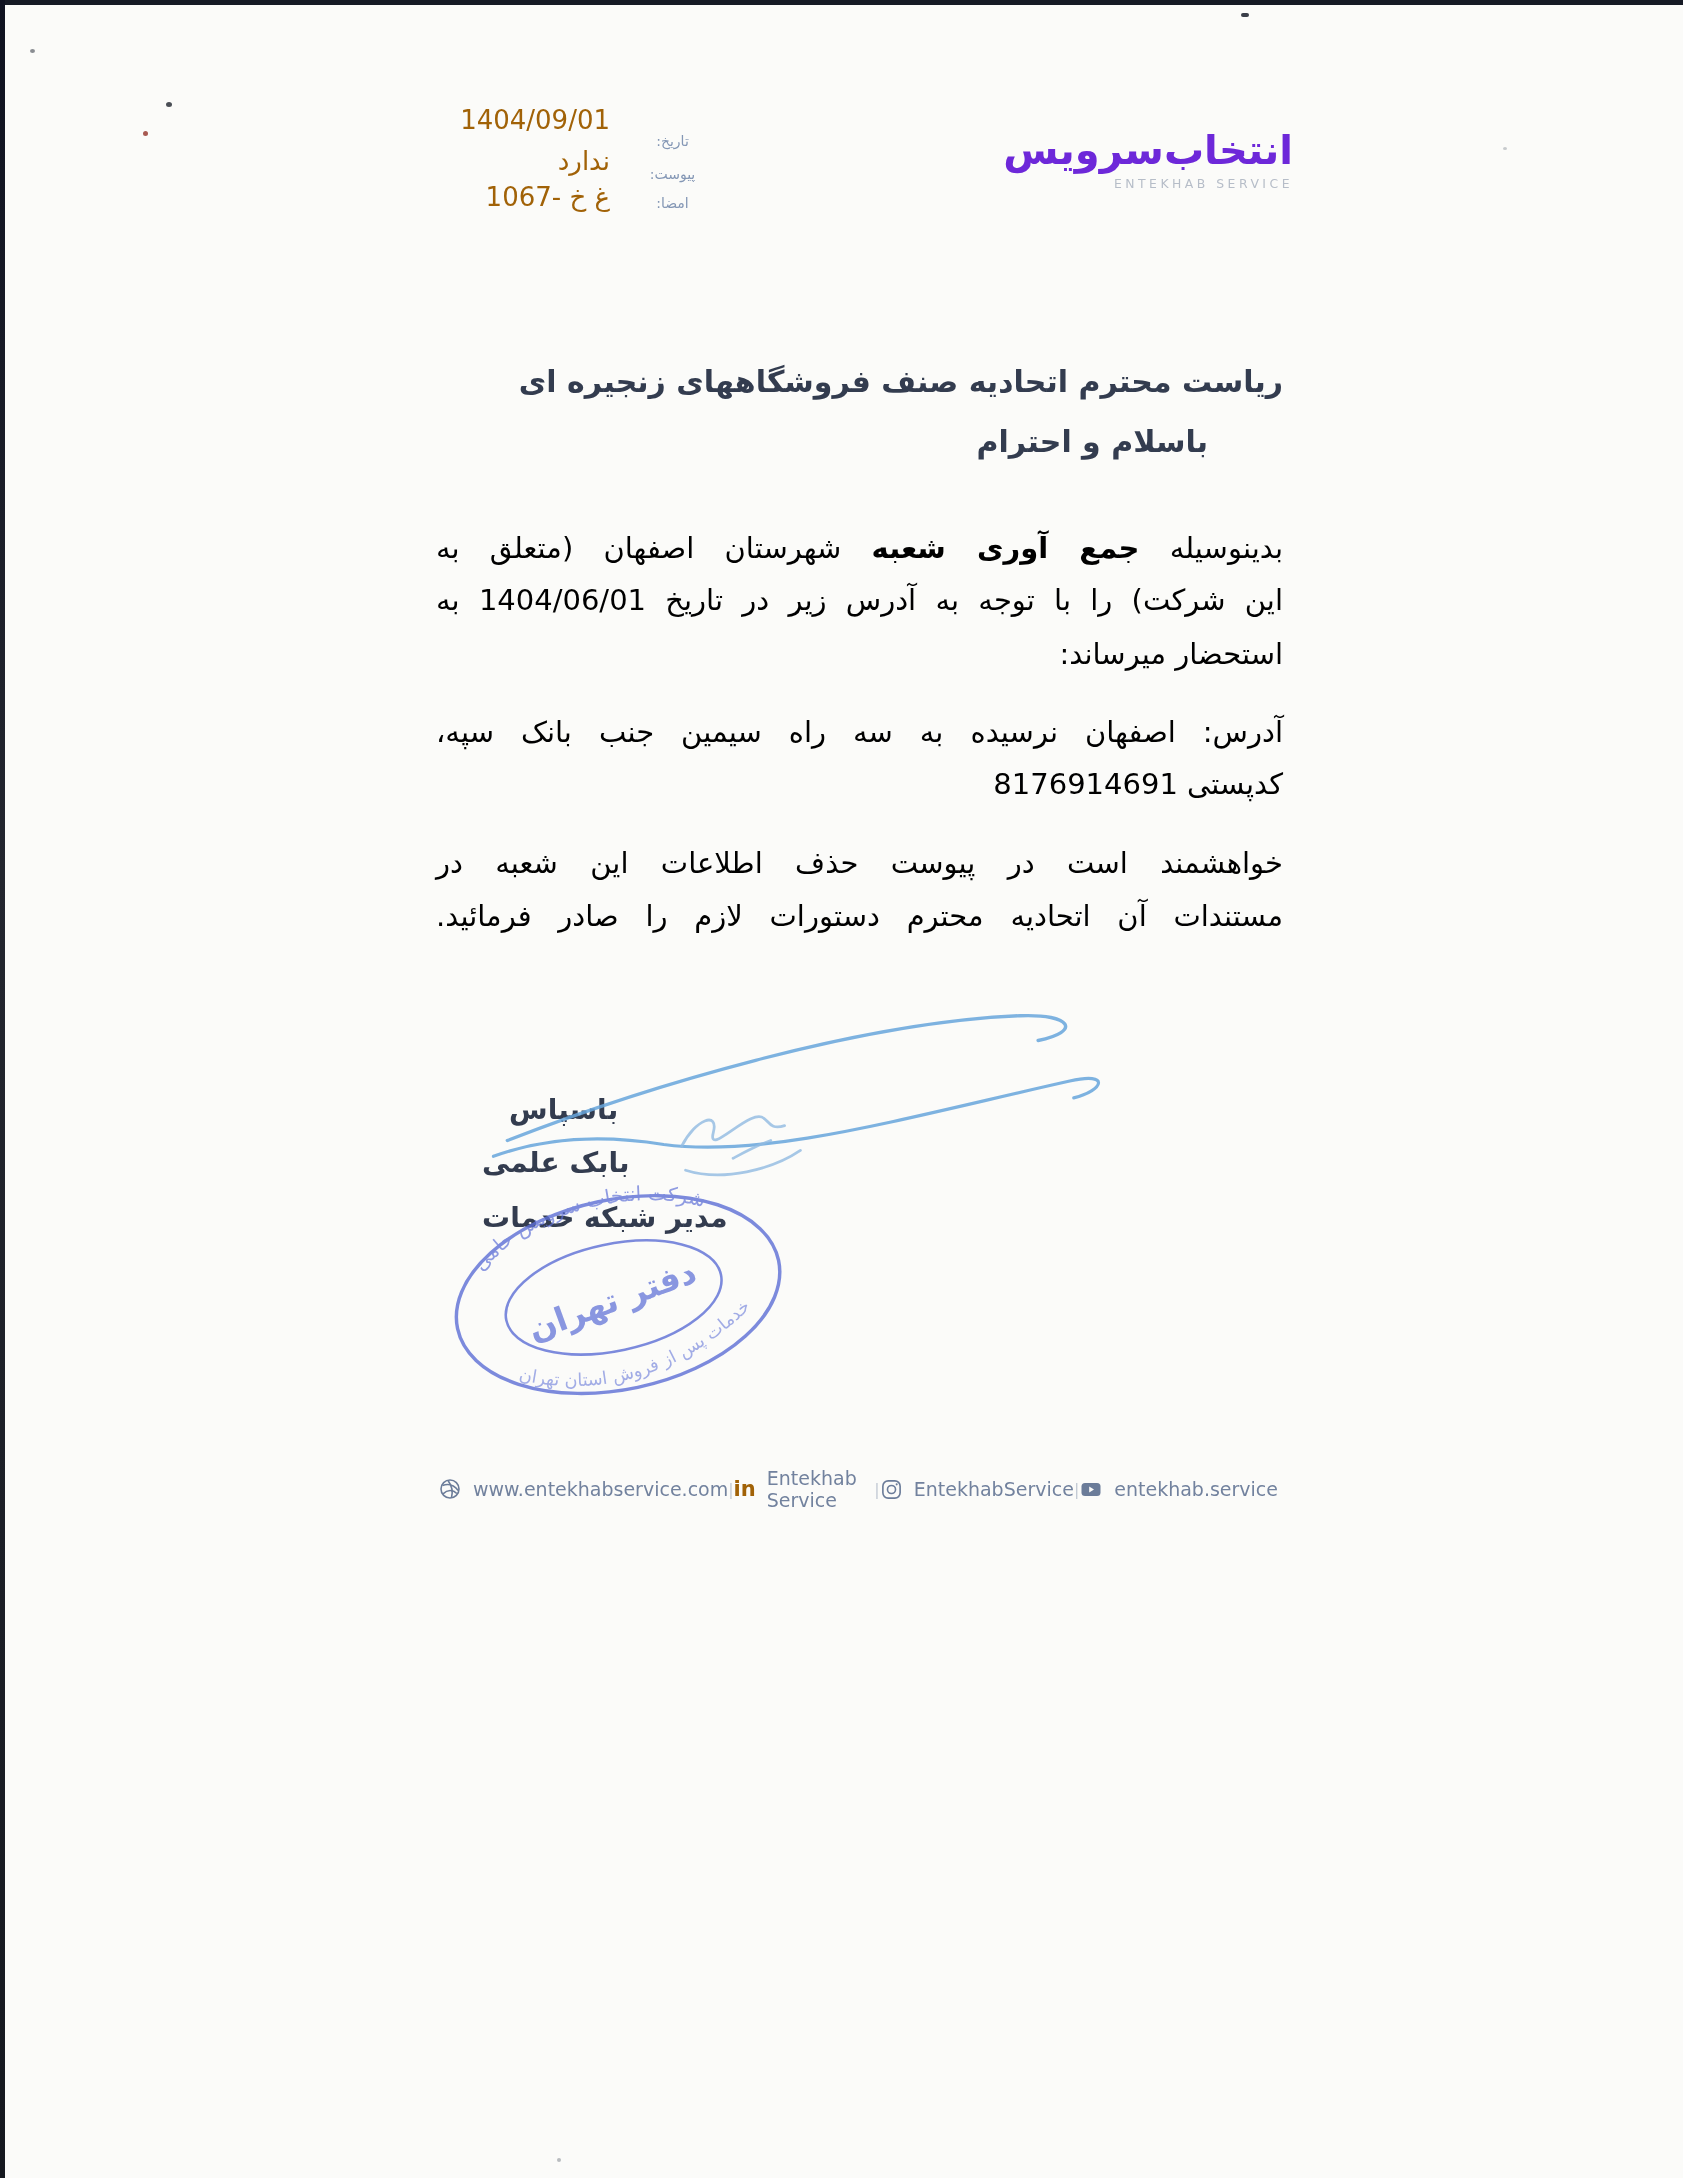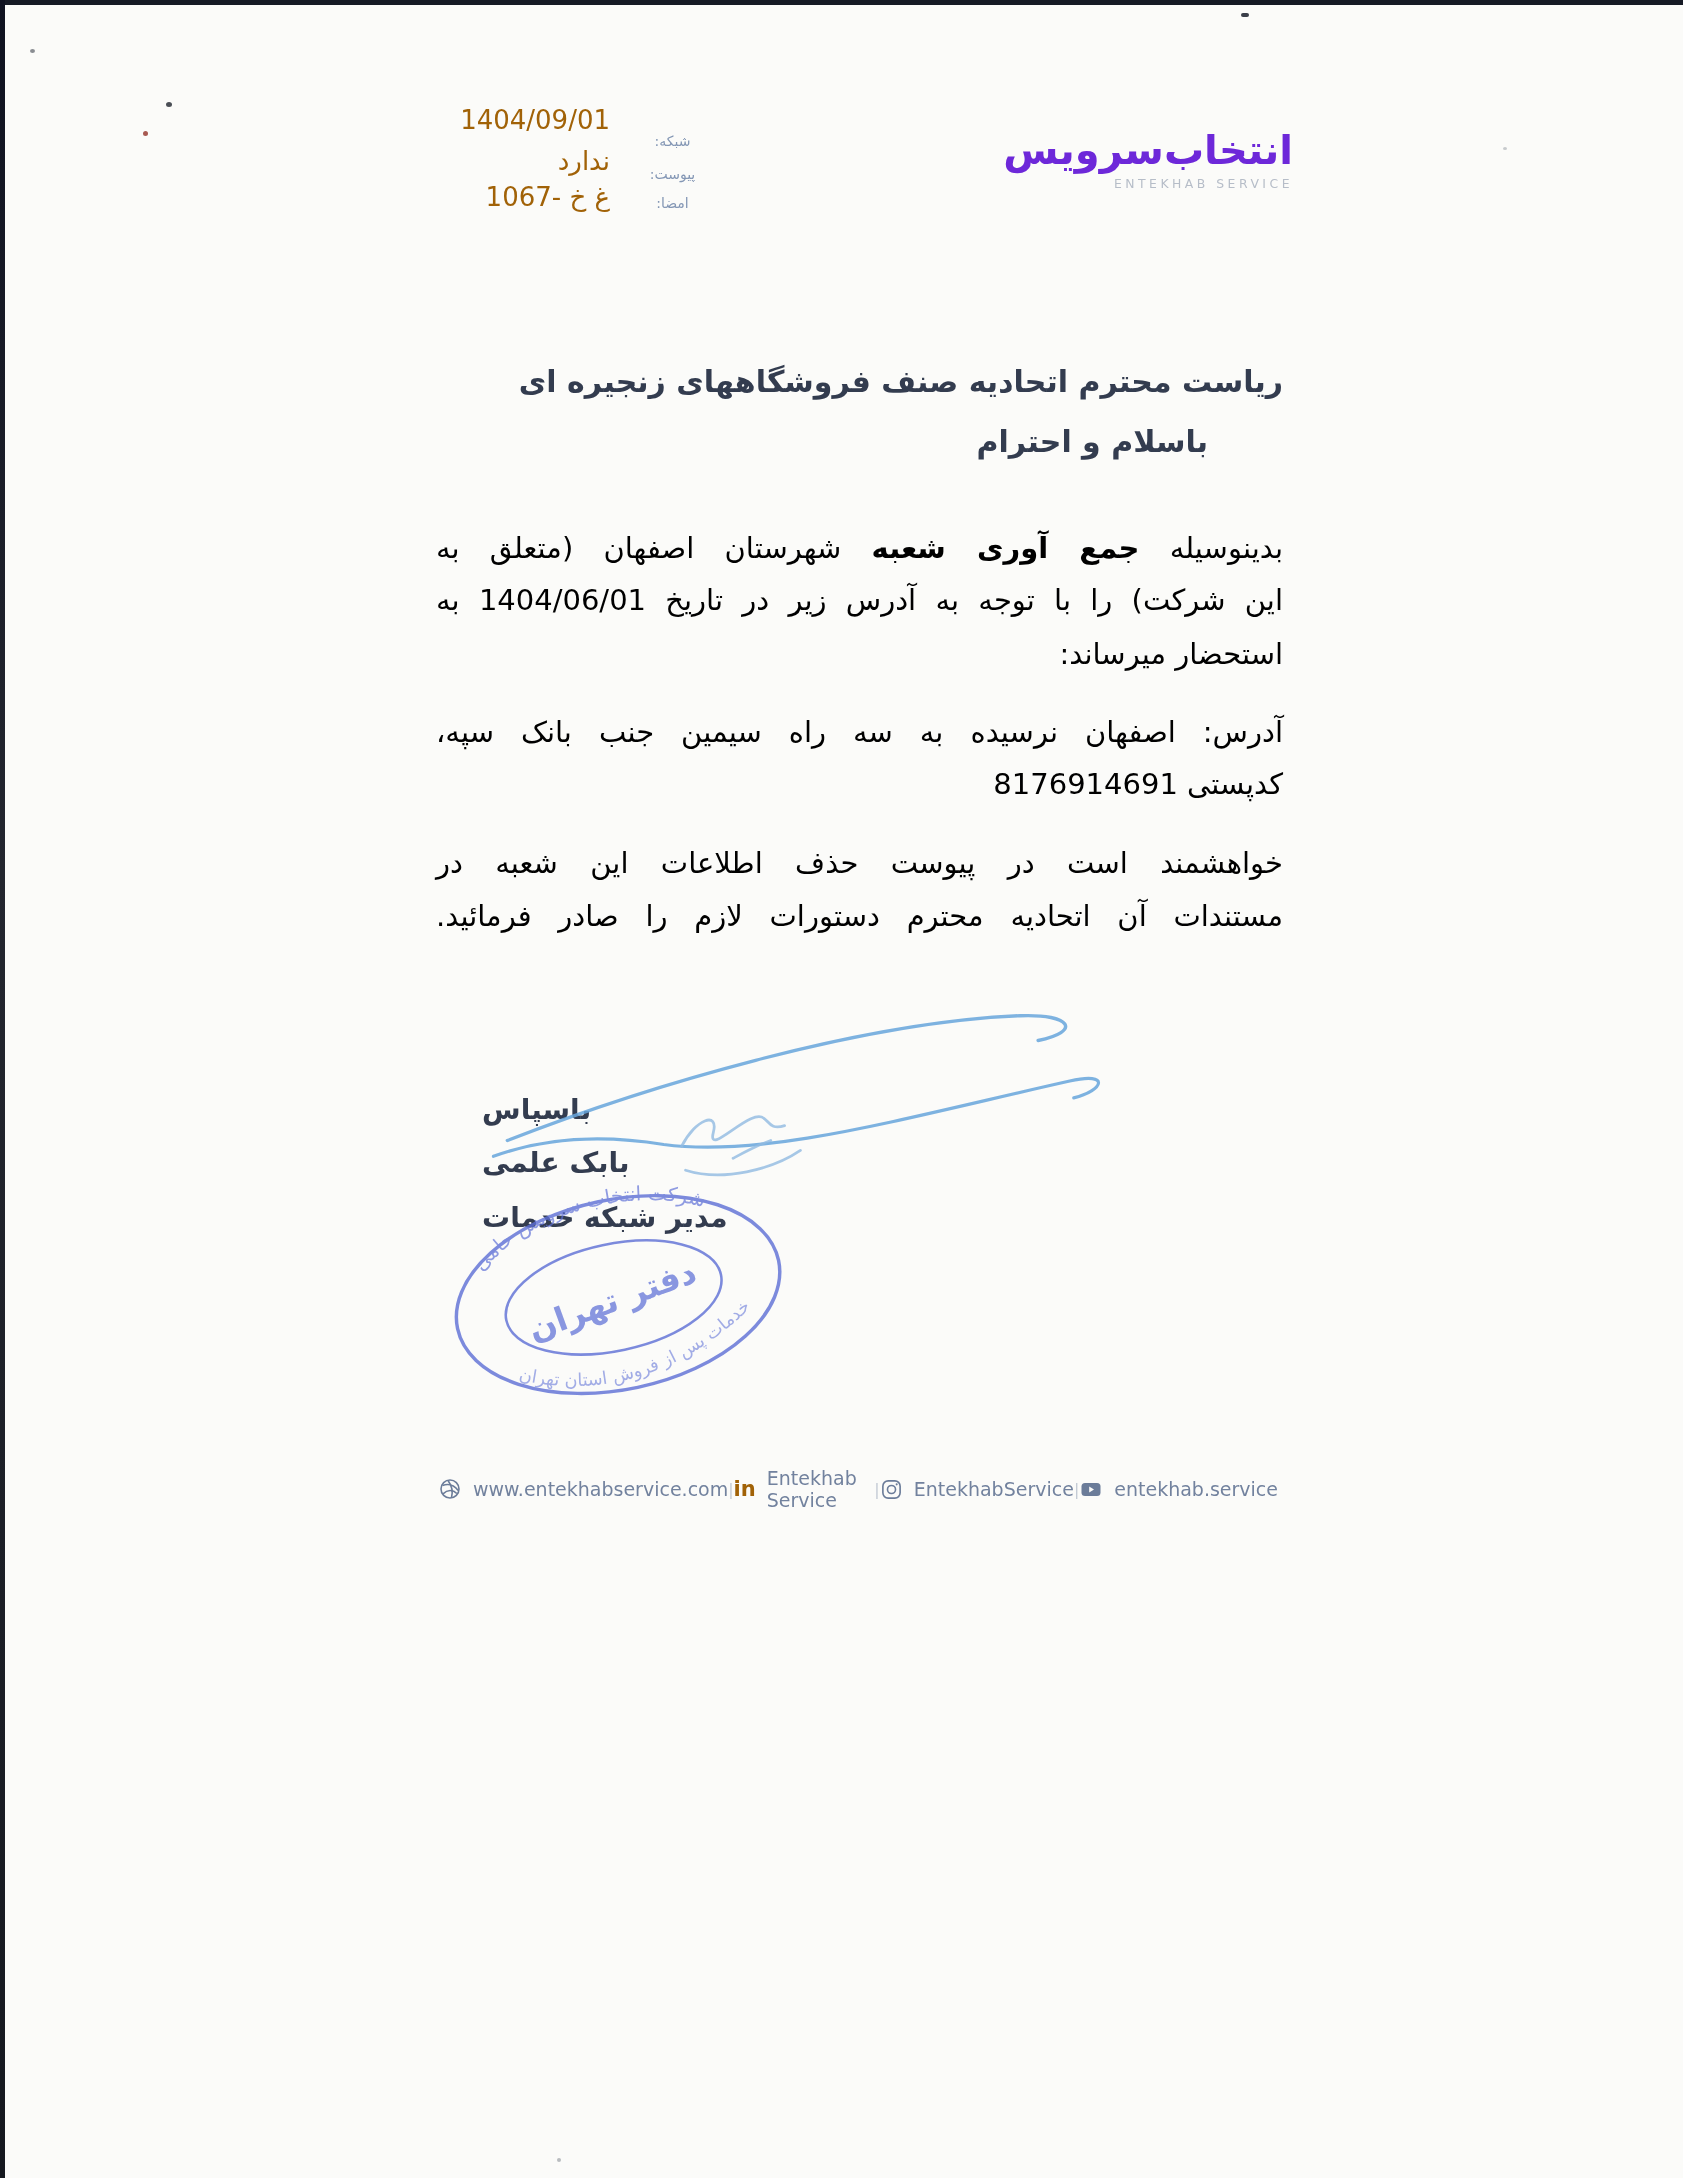--- a/index.html
+++ b/index.html
@@ -53,21 +53,21 @@
 <div class="edge-top"></div>
 <div class="edge-left"></div>
 <div class="speck" style="left:30px;top:49px;width:5px;height:4px;background:#8a8d92;"></div>
 <div class="speck" style="left:166px;top:102px;width:6px;height:5px;background:#4a4e55;"></div>
 <div class="speck" style="left:143px;top:131px;width:5px;height:5px;background:#a85a52;"></div>
 <div class="speck" style="left:1241px;top:13px;width:8px;height:4px;background:#3a3f49;border-radius:2px;"></div>
 <div class="speck" style="left:1503px;top:147px;width:4px;height:3px;background:#c7cacd;"></div>
 <div class="speck" style="left:557px;top:2158px;width:4px;height:4px;background:#b9bcc0;"></div>
 
 <div class="meta-value" style="top:105px;" dir="ltr">1404/09/01</div>
-<div class="meta-label" style="top:133px;">شبکه:</div>
+<div class="meta-label" style="top:133px;">تاریخ:</div>
 <div class="meta-value" style="top:146px;direction:rtl;">ندارد</div>
 <div class="meta-label" style="top:166px;">پیوست:</div>
 <div class="meta-value" style="top:182px;direction:rtl;">غ خ -1067</div>
 <div class="meta-label" style="top:195px;">امضا:</div>
 
 <div class="logo">
   <div class="logo-fa">انتخاب‌سرویس</div>
   <div class="logo-en">ENTEKHAB SERVICE</div>
 </div>
 
@@ -79,21 +79,21 @@
 </div>
 <div class="line just" style="top:583px;">این شرکت) را با توجه به آدرس زیر در تاریخ 1404/06/01 به</div>
 <div class="line rt" style="top:637px;">استحضار میرساند:</div>
 
 <div class="line just" style="top:715px;">آدرس: اصفهان نرسیده به سه راه سیمین  جنب بانک سپه،</div>
 <div class="line rt" style="top:767px;">کدپستی 8176914691</div>
 
 <div class="line just" style="top:846px;">خواهشمند است در پیوست حذف اطلاعات این شعبه در</div>
 <div class="line just" style="top:899px;">مستندات آن اتحادیه محترم دستورات لازم را صادر فرمائید.</div>
 
-<div class="closing" style="top:1093px;">باسپاس</div>
+<div class="closing" style="top:1093px;margin-left:27px;">باسپاس</div>
 <div class="closing" style="top:1146px;">بابک علمی</div>
 <div class="closing" style="top:1201px;">مدیر شبکه خدمات</div>
 
 <svg class="overlay" style="left:436px;top:970px;" width="713" height="238" viewBox="0 0 720 240">
   <g fill="none" stroke="#68a6dc" stroke-linecap="round" opacity="0.85">
     <path d="M 72 172 C 210 118, 430 52, 590 46 C 642 44, 652 62, 608 71" stroke-width="3.4"></path>
     <path d="M 58 188 C 118 166, 180 168, 230 176 C 332 190, 470 150, 640 112 C 682 102, 674 122, 644 129" stroke-width="3.2"></path>
     <g stroke="#7fb0de" stroke-width="2.8" opacity="0.8">
       <path d="M 248 178 C 262 150, 286 142, 280 164 C 275 184, 300 158, 318 150 C 338 141, 331 164, 352 157"></path>
       <path d="M 252 202 C 290 214, 340 201, 368 182"></path>

